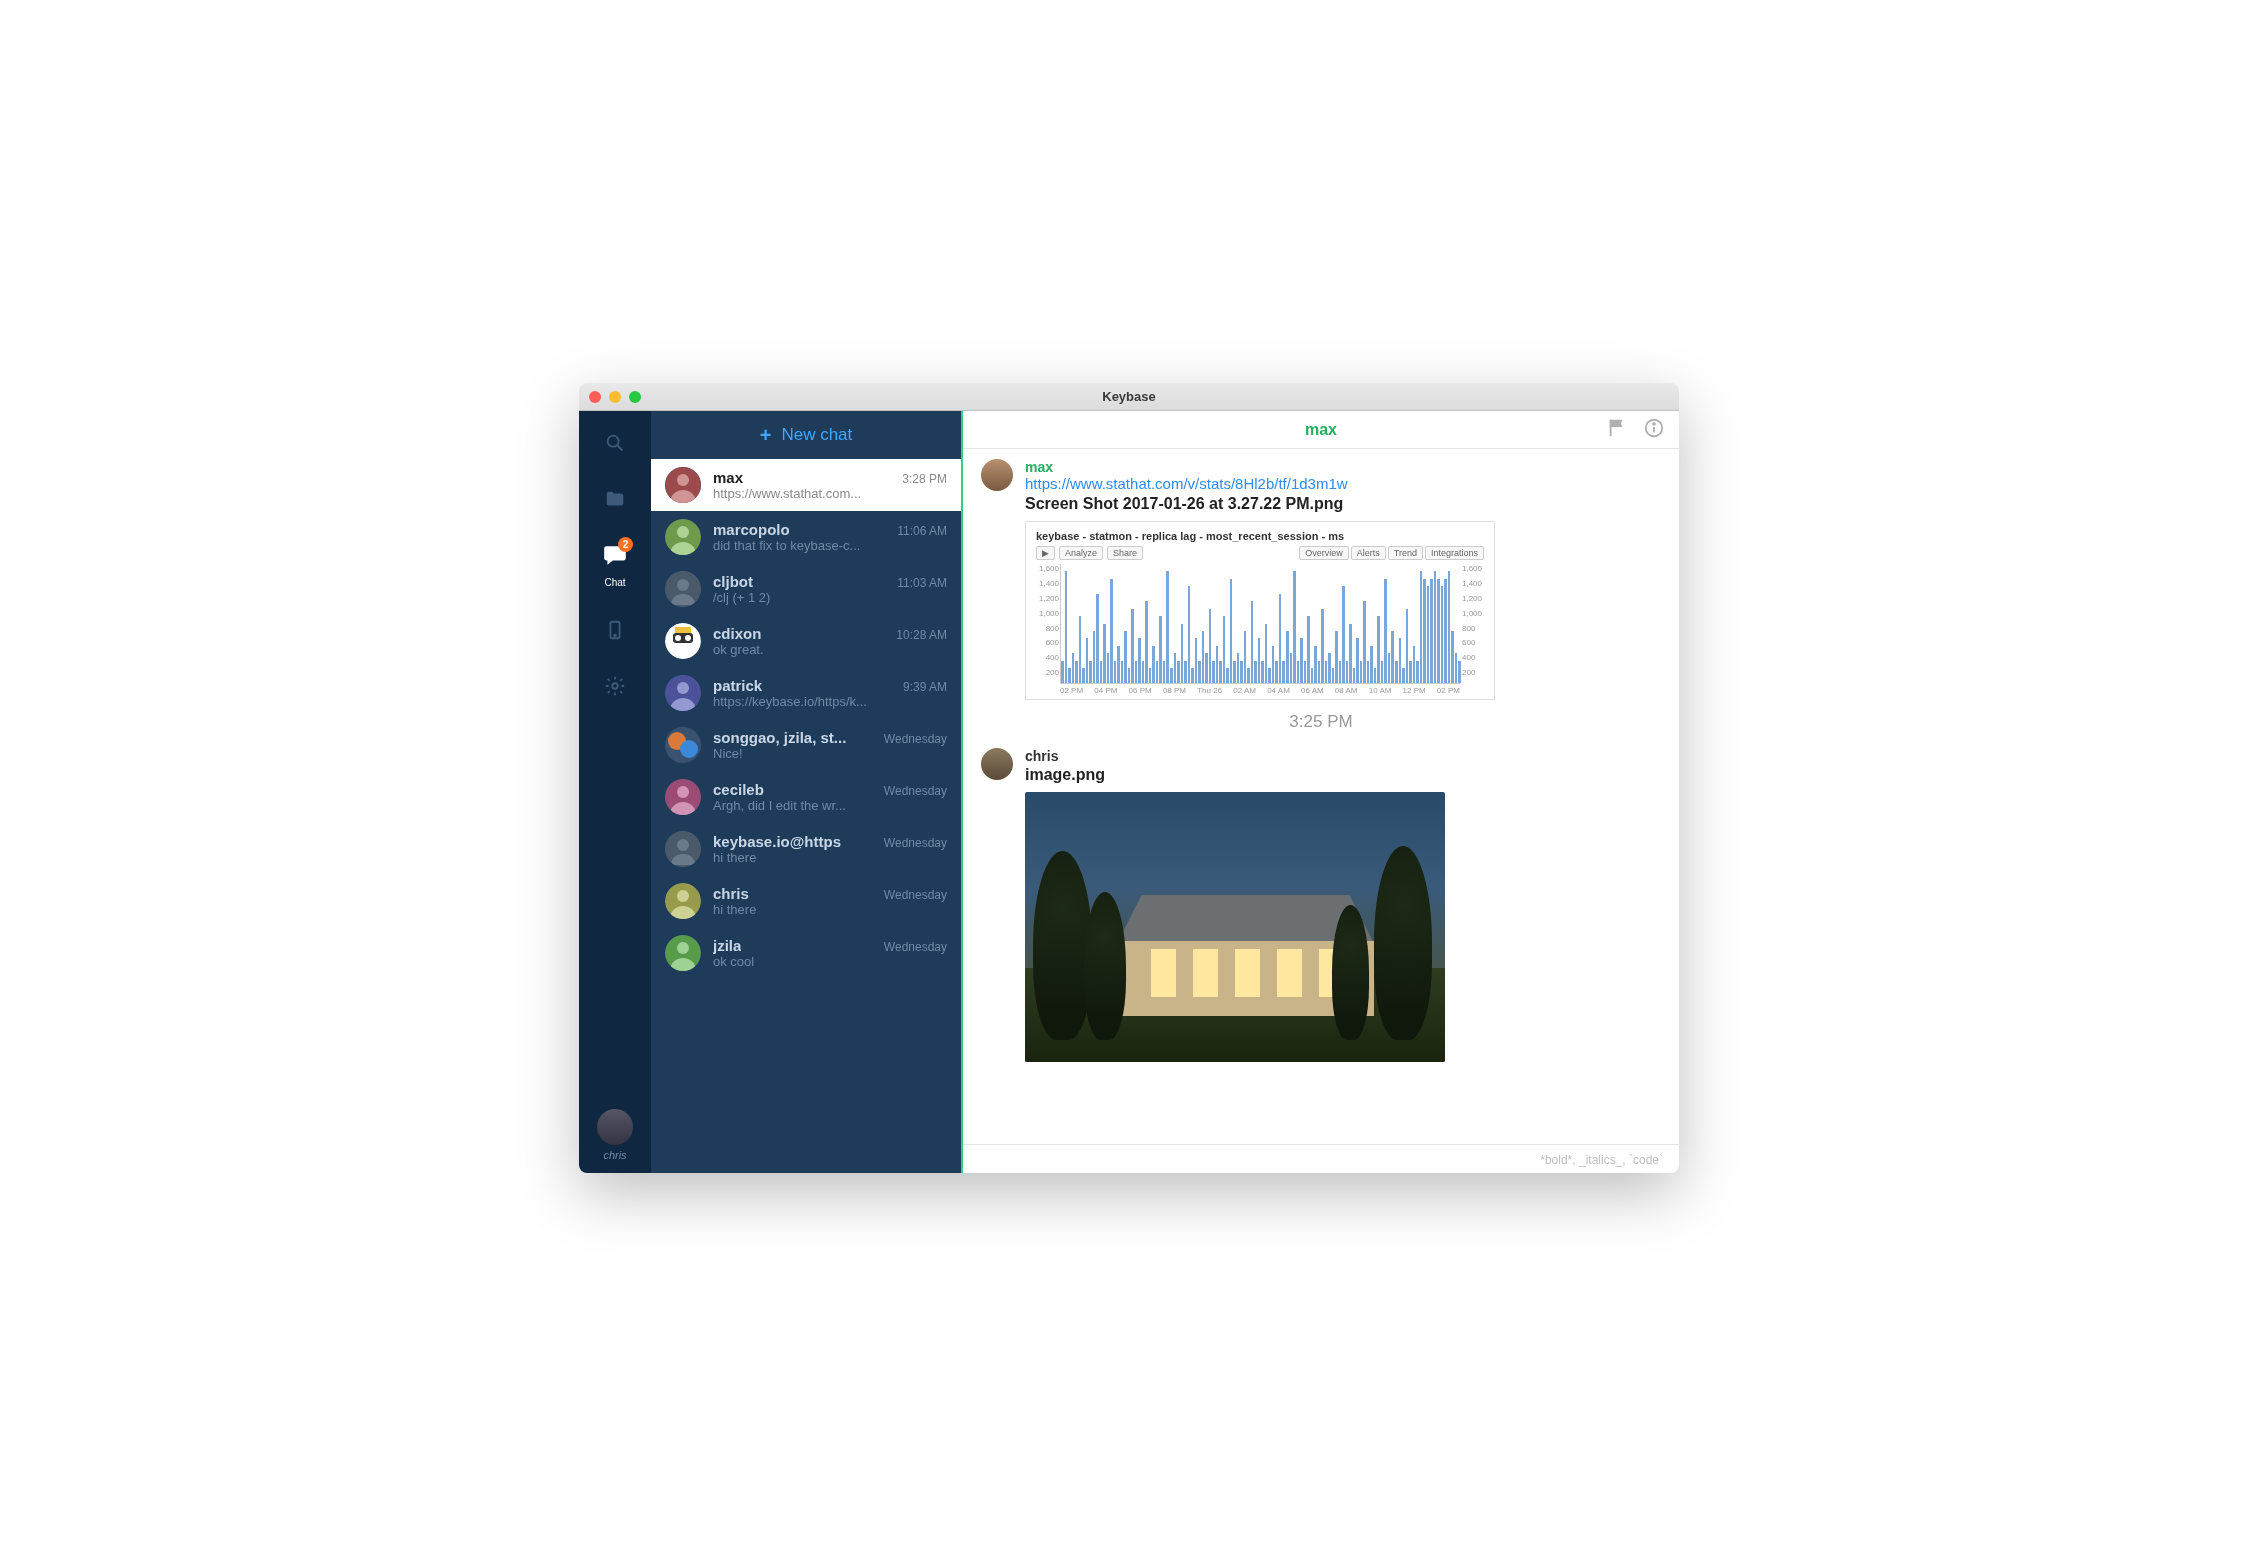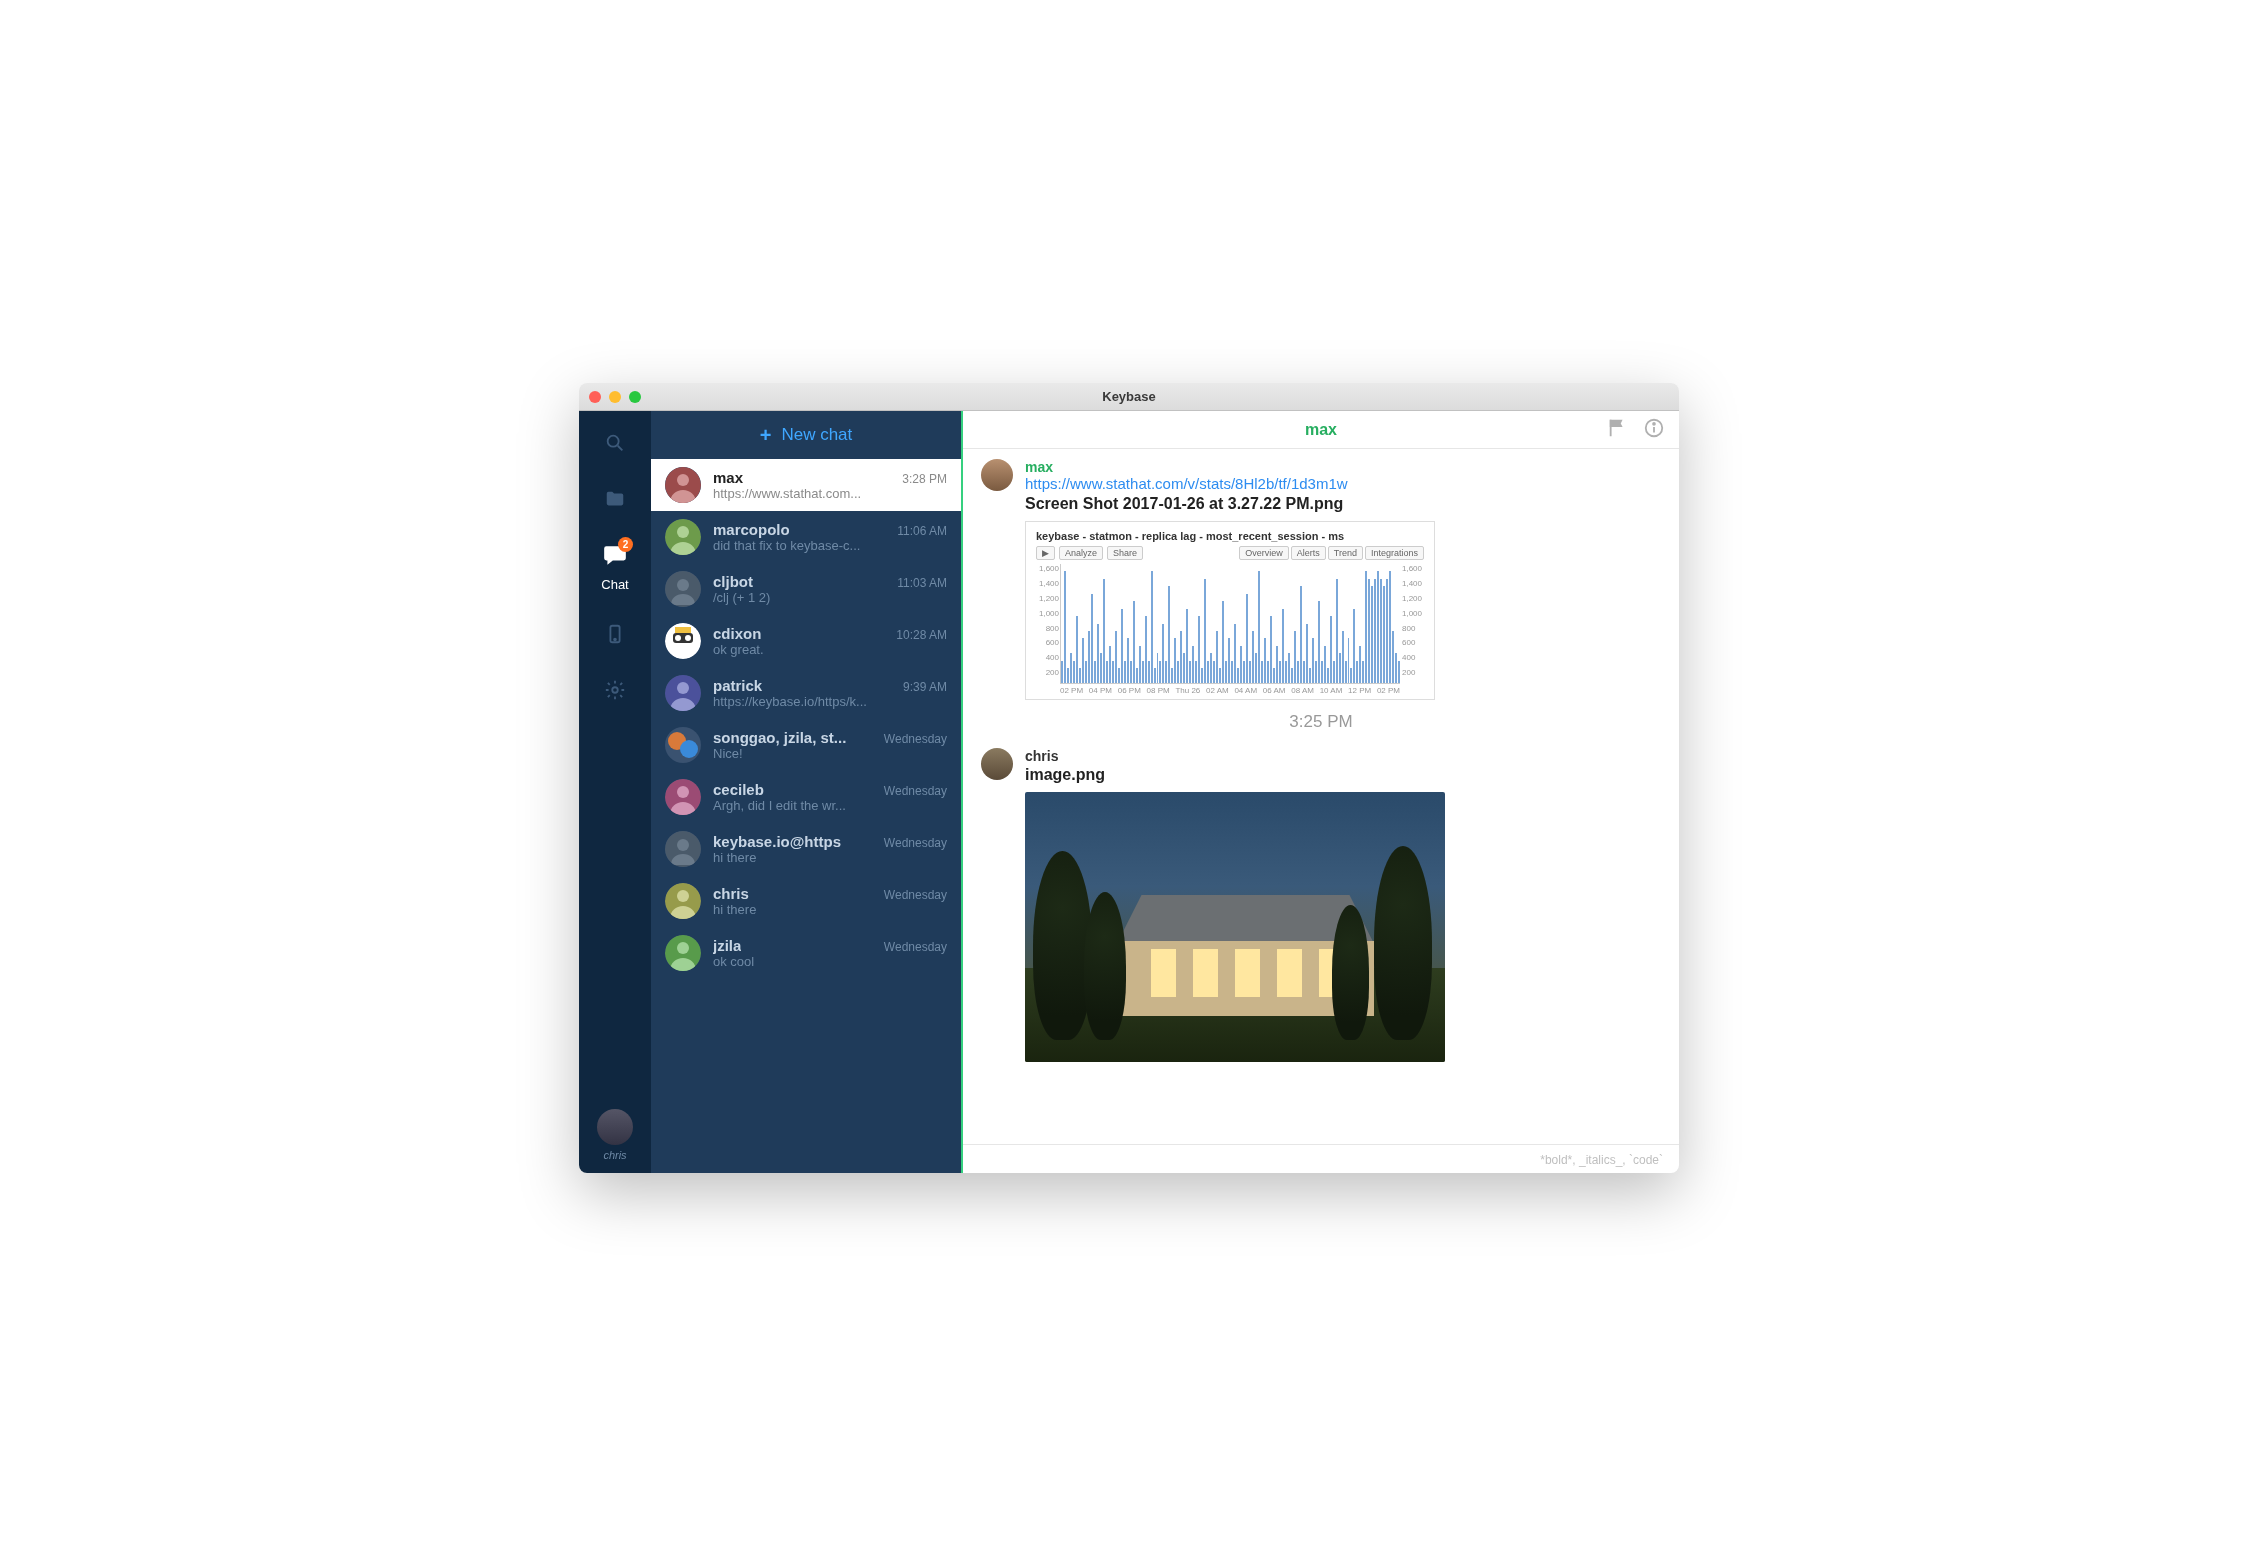--- a/index.html
+++ b/index.html
@@ -44,21 +44,21 @@
 .rail {
   width: 72px;
   background: #0f2740;
   display:flex; flex-direction:column; align-items:center;
   padding-top:18px; gap:28px; color:#3d5a7a;
   position:relative;
 }
 .rail-item { width:28px; height:28px; display:flex; align-items:center; justify-content:center; cursor:pointer; color:#3d5a7a; position:relative;}
 .rail-item.active { color:#fff; }
 .rail-item .badge { position:absolute; top:-4px; right:-4px; background:#ff6f21; color:#fff; font-size:10px; font-weight:700; border-radius:50%; width:15px; height:15px; display:flex; align-items:center; justify-content:center; }
-.rail-label { font-size:13px; color:#fff; margin-top:-20px;text-align:right; }
+.rail-label { font-size:10px; color:#fff; margin-top:-20px;text-align:right; }
 .rail-bottom { margin-top:auto; margin-bottom:12px; text-align:center; }
 .rail-avatar { width:36px; height:36px; border-radius:50%; background:#4a6; background:linear-gradient(#556,#334); display:block; margin:0 auto 4px; }
 .rail-username { color:#6f8aa6; font-size:11px; font-style:italic; }
 
 
 .convlist {
   width: 310px;
   background:#1f3b5a;
   display:flex; flex-direction:column; min-height:0;
 }
@@ -90,21 +90,21 @@
 .chat-header-right { margin-left:auto; display:flex; gap:14px; color:#b0b0b0; }
 .chat-scroll { flex:1; overflow-y:auto; padding:10px 18px 6px 18px; }
 .msg { display:flex; gap:12px; margin-bottom:12px; }
 .msg-avatar { width:32px; height:32px; border-radius:50%; background:#ccc; flex-shrink:0; overflow:hidden; }
 .msg-body { flex:1; min-width:0; }
 .msg-author { font-size:14px; font-weight:600; }
 .msg-author.green { color:#27ae60; }
 .msg-author.dark { color:#333; }
 .msg-link { color:#2d8cf0; font-size:15px; word-break:break-all; }
 .msg-filename { color:#222; font-weight:700; font-size:16px; margin-top:2px; }
-.attachment-chart { border:1px solid #ddd; margin-top:8px; padding:8px 10px 4px; width:410px; background:#fff; font-size:10px; }
+.attachment-chart { border:1px solid #ddd; margin-top:8px; padding:8px 10px 4px; width:470px; background:#fff; font-size:10px; }
 .chart-title { font-weight:700; color:#333; font-size:11px; margin-bottom:4px; }
 .chart-toolbar { display:flex; gap:6px; font-size:9px; color:#666; margin-bottom:4px; align-items:center; }
 .chart-toolbar .left { display:flex; gap:4px; }
 .chart-toolbar .right { margin-left:auto; display:flex; gap:2px; }
 .chart-btn { border:1px solid #ccc; padding:1px 5px; border-radius:2px; background:#f7f7f7; }
 .chart-area { height:120px; position:relative; border-left:1px solid #ccc; border-bottom:1px solid #ccc; margin:0 24px; }
 .chart-bars { position:absolute; inset:0; display:flex; align-items:flex-end; gap:1px; }
 .chart-bar { flex:1; background:#7aa7d9; }
 .chart-ylabels { position:absolute; left:-24px; top:0; bottom:0; width:22px; display:flex; flex-direction:column; justify-content:space-between; font-size:8px; color:#999; text-align:right; }
 .chart-ylabels-r { position:absolute; right:-24px; top:0; bottom:0; width:22px; display:flex; flex-direction:column; justify-content:space-between; font-size:8px; color:#999; text-align:left; }

